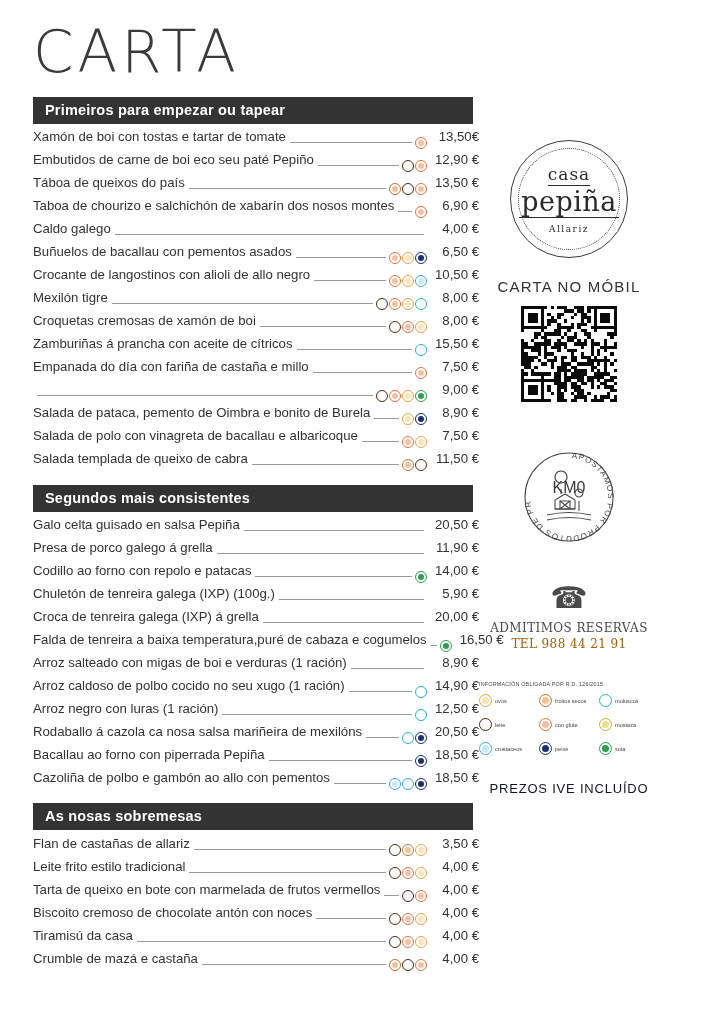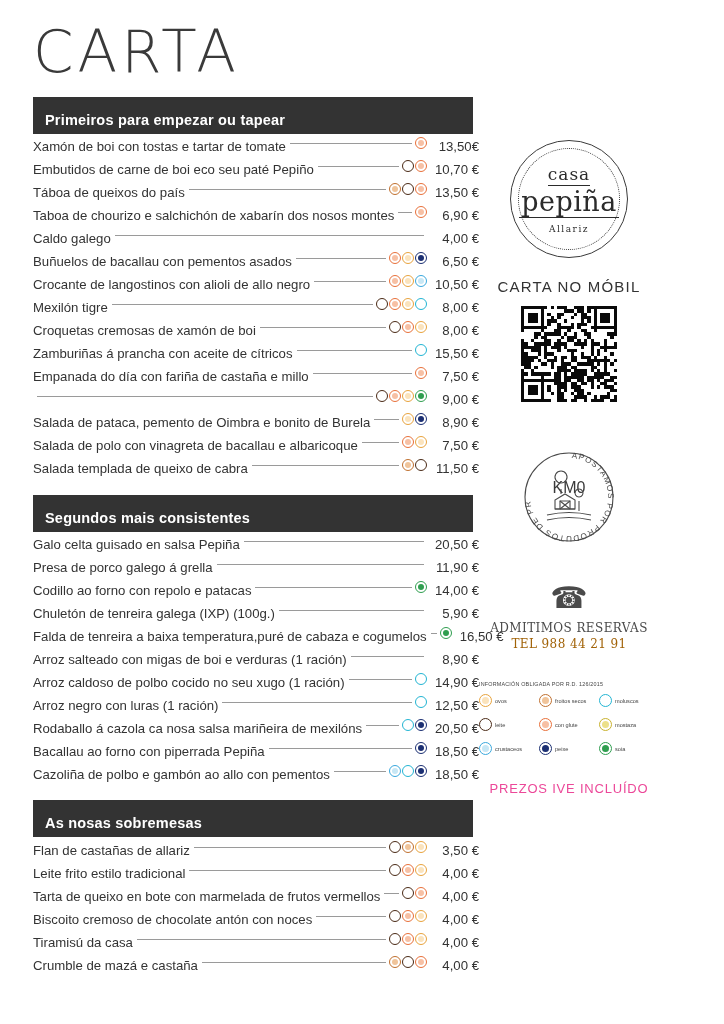--- a/index.html
+++ b/index.html
@@ -25,28 +25,28 @@
     margin-bottom: 14px;
   }
 
   .section { margin-bottom: 14px; }
   .section-header {
     background: #333333;
     color: #ffffff;
     font-size: 14.5px;
     font-weight: bold;
     letter-spacing: 0.2px;
-    padding: 15px 10px 6px 12px;
+    padding: 5px 10px 6px 12px;
     width: 440px;
   }
   .items { width: 446px; padding-top: 2px; }
 
   .item {
     display: flex;
-    align-items: flex-start;
+    align-items: flex-end;
     font-size: 13.2px;
     color: #333;
     line-height: 1.5;
     padding: 1.6px 0;
     white-space: nowrap;
   }
   .item-name { flex: 0 0 auto; }
   .leader {
     flex: 1 1 auto;
     border-bottom: 1px solid #9a9a9a;
@@ -173,21 +173,21 @@
   .legend-title { font-size: 5.4px; letter-spacing: 0.2px; color: #444; margin-bottom: 7px; }
   .legend-grid { display: grid; grid-template-columns: 1fr 1fr 1fr; row-gap: 11px; }
   .legend-item { display: flex; align-items: center; gap: 3px; }
   .legend-item .al { width: 13px; height: 13px; }
   .legend-label { font-size: 5.6px; color: #444; }
 
   .prezos {
     margin-top: 26px;
     font-size: 13px;
     letter-spacing: 0.8px;
-    color: #ec4899;
+    color: #0f172a;
   }
 </style>
 </head>
 <body>
 
 <div class="page">
 
   <div class="left-col">
     <div class="carta-title">CARTA</div>
     <div id="sections-host">
@@ -202,21 +202,21 @@
               </span>
               <span class="price">13,50€</span>
             </div>
             <div class="item">
               <span class="item-name">Embutidos de carne de boi eco seu paté Pepiño</span>
               <span class="leader"></span>
               <span class="allergens">
                 <span class="al al-leite"></span>
                 <span class="al al-glute"></span>
               </span>
-              <span class="price">10,70 €</span>
+              <span class="price">12,90 €</span>
             </div>
             <div class="item">
               <span class="item-name">Táboa de queixos do país</span>
               <span class="leader"></span>
               <span class="allergens">
                 <span class="al al-froitos"></span>
                 <span class="al al-leite"></span>
                 <span class="al al-glute"></span>
               </span>
               <span class="price">13,50 €</span>
@@ -352,20 +352,26 @@
               <span class="allergens">
                 <span class="al al-soia"></span>
               </span>
               <span class="price">14,00 €</span>
             </div>
             <div class="item">
               <span class="item-name">Chuletón de tenreira galega (IXP) (100g.)</span>
               <span class="leader"></span>
               <span class="allergens"></span>
               <span class="price">5,90 €</span>
+            </div>
+            <div class="item">
+              <span class="item-name">Croca de tenreira galega (IXP) á grella</span>
+              <span class="leader"></span>
+              <span class="allergens"></span>
+              <span class="price">20,00 €</span>
             </div>
             <div class="item">
               <span class="item-name">Falda de tenreira a baixa temperatura,puré de cabaza e cogumelos</span>
               <span class="leader"></span>
               <span class="allergens">
                 <span class="al al-soia"></span>
               </span>
               <span class="price">16,50 €</span>
             </div>
             <div class="item">

